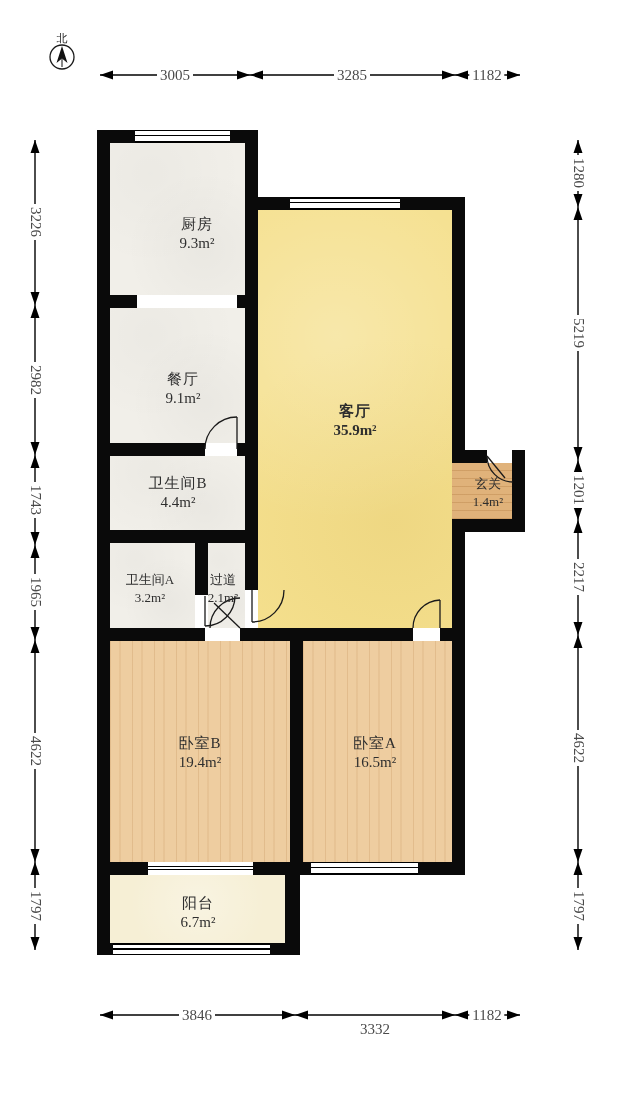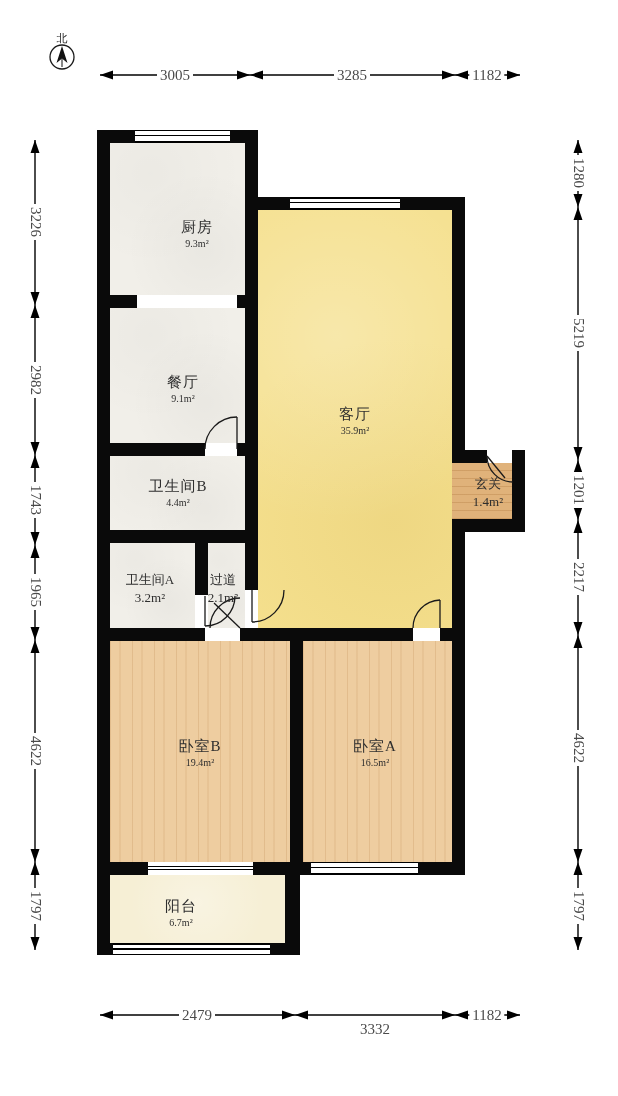--- a/index.html
+++ b/index.html
@@ -9,21 +9,21 @@
   .wall{position:absolute;background:#0a0a0a;}
   .window{position:absolute;background:linear-gradient(to bottom,
       #000 0,#000 1.5px,#fff 1.5px,#fff 5px,#000 5px,#000 6.5px,
       #fff 6.5px,#fff 11px,#000 11px,#000 100%);}
   .threshold{position:absolute;background:linear-gradient(to bottom,#000 0,#000 1px,
       rgba(0,0,0,0) 1px,rgba(0,0,0,0) 3px,#000 3px,#000 4px);}
   .room-label{position:absolute;transform:translate(-50%,-50%);display:flex;
       flex-direction:column;align-items:center;gap:1px;color:#2e2e2e;
       white-space:nowrap;text-align:center;z-index:5;}
   .rname{font-size:15px;letter-spacing:1px;}
-  .rarea{font-size:10px;}
+  .rarea{font-size:15px;}
   .small .rname{font-size:13px;letter-spacing:0;}
   .small .rarea{font-size:13px;}
   .dim{position:absolute;transform:translate(-50%,-50%);background:#fff;color:#4a4a4a;
       font-size:15px;padding:0 3px;z-index:6;white-space:nowrap;}
   .dim.v{transform:translate(-50%,-50%) rotate(90deg);}
   #overlay{position:absolute;left:0;top:0;z-index:4;}
   #north-label{position:absolute;transform:translate(-50%,-50%);font-size:11px;color:#222;}
   
   .fill-plain{background:
       radial-gradient(circle at 30% 20%, rgba(0,0,0,0.025), transparent 60%),
@@ -169,21 +169,21 @@
   <span id="north-label" style="left:62px;top:38px;">北</span>
 
   <div class="room-label" style="left:197px;top:233px;">
     <span class="rname">厨房</span>
     <span class="rarea">9.3m²</span>
   </div>
   <div class="room-label" style="left:183px;top:388px;align-items:center;">
     <span class="rname">餐厅</span>
     <span class="rarea">9.1m²</span>
   </div>
-  <div class="room-label" style="left:355px;top:420px;">
+  <div class="room-label" style="left:355px;top:420px;font-weight:bold;">
     <span class="rname">客厅</span>
     <span class="rarea">35.9m²</span>
   </div>
   <div class="room-label" style="left:178px;top:492px;font-family:Liberation Serif, serif;">
     <span class="rname">卫生间B</span>
     <span class="rarea">4.4m²</span>
   </div>
   <div class="room-label small" style="left:150px;top:588px;">
     <span class="rname">卫生间A</span>
     <span class="rarea">3.2m²</span>
@@ -197,30 +197,30 @@
     <span class="rarea">1.4m²</span>
   </div>
   <div class="room-label" style="left:200px;top:752px;">
     <span class="rname">卧室B</span>
     <span class="rarea">19.4m²</span>
   </div>
   <div class="room-label" style="left:375px;top:752px;">
     <span class="rname">卧室A</span>
     <span class="rarea">16.5m²</span>
   </div>
-  <div class="room-label" style="left:181px;top:912px;">
+  <div class="room-label" style="left:198px;top:912px;">
     <span class="rname">阳台</span>
     <span class="rarea">6.7m²</span>
   </div>
 
   <span class="dim" style="left:175px;top:75px;">3005</span>
   <span class="dim" style="left:352px;top:75px;">3285</span>
   <span class="dim" style="left:487px;top:75px;">1182</span>
 
-  <span class="dim" style="left:197px;top:1015px;">2479</span>
+  <span class="dim" style="left:197px;top:1015px;">3846</span>
   <span class="dim" style="left:375px;top:1029px;">3332</span>
   <span class="dim" style="left:487px;top:1015px;">1182</span>
 
   <span class="dim v" style="left:35px;top:222px;">3226</span>
   <span class="dim v" style="left:35px;top:380px;">2982</span>
   <span class="dim v" style="left:35px;top:500px;">1743</span>
   <span class="dim v" style="left:35px;top:592px;">1965</span>
   <span class="dim v" style="left:35px;top:751px;">4622</span>
   <span class="dim v" style="left:35px;top:906px;">1797</span>
 

